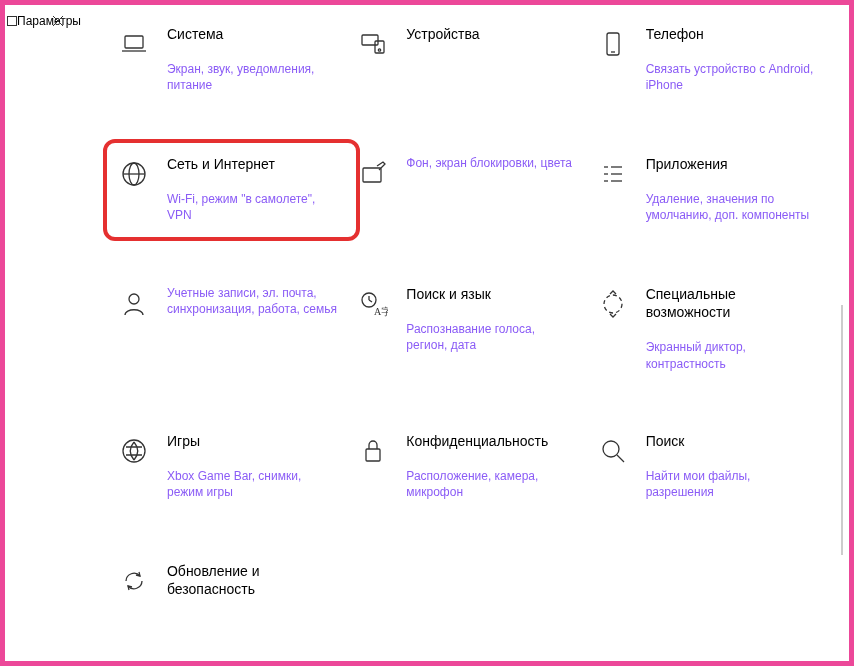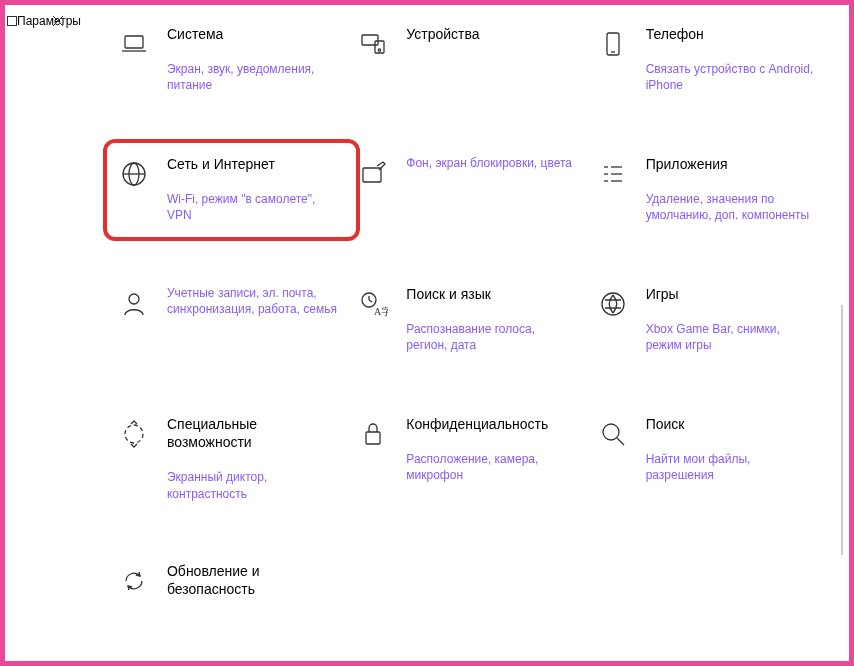--- a/index.html
+++ b/index.html
@@ -243,40 +243,40 @@
         </span>
         <div class="tile-text">
           <span class="tile-title">Поиск и язык</span>
           <span class="tile-desc">Распознавание голоса, регион, дата</span>
         </div>
       </div>
 
       <div class="tile">
         <span class="icon">
           <svg width="30" height="30" viewBox="0 0 30 30">
+              <circle cx="15" cy="15" r="9" stroke-dasharray="4 3"></circle>
+              <path d="M12 5 L15 2 L18 5 M12 25 L15 28 L18 25"></path>
+            </svg>
+        </span>
+        <div class="tile-text">
+          <span class="tile-title">Специальные возможности</span>
+          <span class="tile-desc">Экранный диктор, контрастность</span>
+        </div>
+      </div>
+
+      <div class="tile">
+        <span class="icon">
+          <svg width="30" height="30" viewBox="0 0 30 30">
               <circle cx="15" cy="15" r="11"></circle>
               <path d="M15 6 C10 12 10 18 15 24 M15 6 C20 12 20 18 15 24 M7 11 L23 11 M7 19 L23 19"></path>
             </svg>
         </span>
         <div class="tile-text">
           <span class="tile-title">Игры</span>
           <span class="tile-desc">Xbox Game Bar, снимки, режим игры</span>
-        </div>
-      </div>
-
-      <div class="tile">
-        <span class="icon">
-          <svg width="30" height="30" viewBox="0 0 30 30">
-              <circle cx="15" cy="15" r="9" stroke-dasharray="4 3"></circle>
-              <path d="M12 5 L15 2 L18 5 M12 25 L15 28 L18 25"></path>
-            </svg>
-        </span>
-        <div class="tile-text">
-          <span class="tile-title">Специальные возможности</span>
-          <span class="tile-desc">Экранный диктор, контрастность</span>
         </div>
       </div>
 
       <div class="tile">
         <span class="icon">
           <svg width="30" height="30" viewBox="0 0 30 30">
               <rect x="8" y="13" width="14" height="12" rx="1"></rect>
               <path d="M11 13 V9 a4 4 0 0 1 8 0 V13"></path>
             </svg>
         </span>

